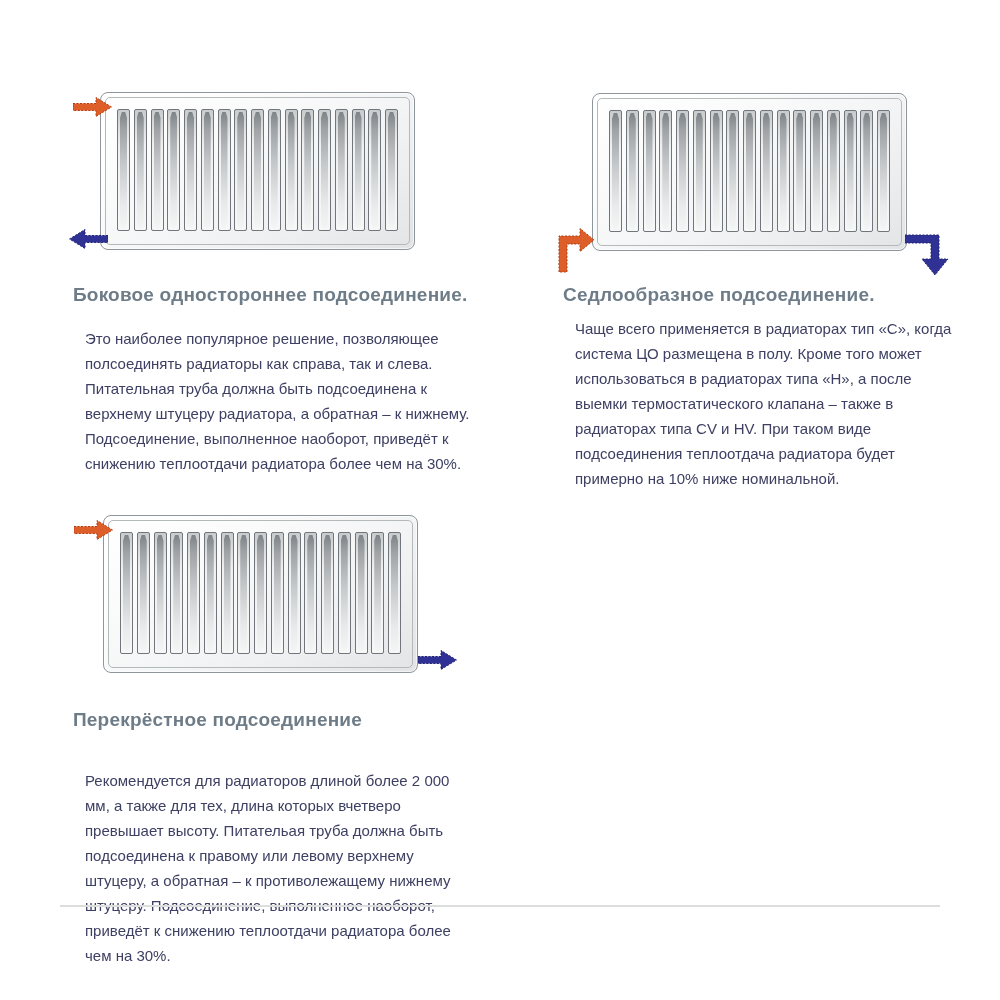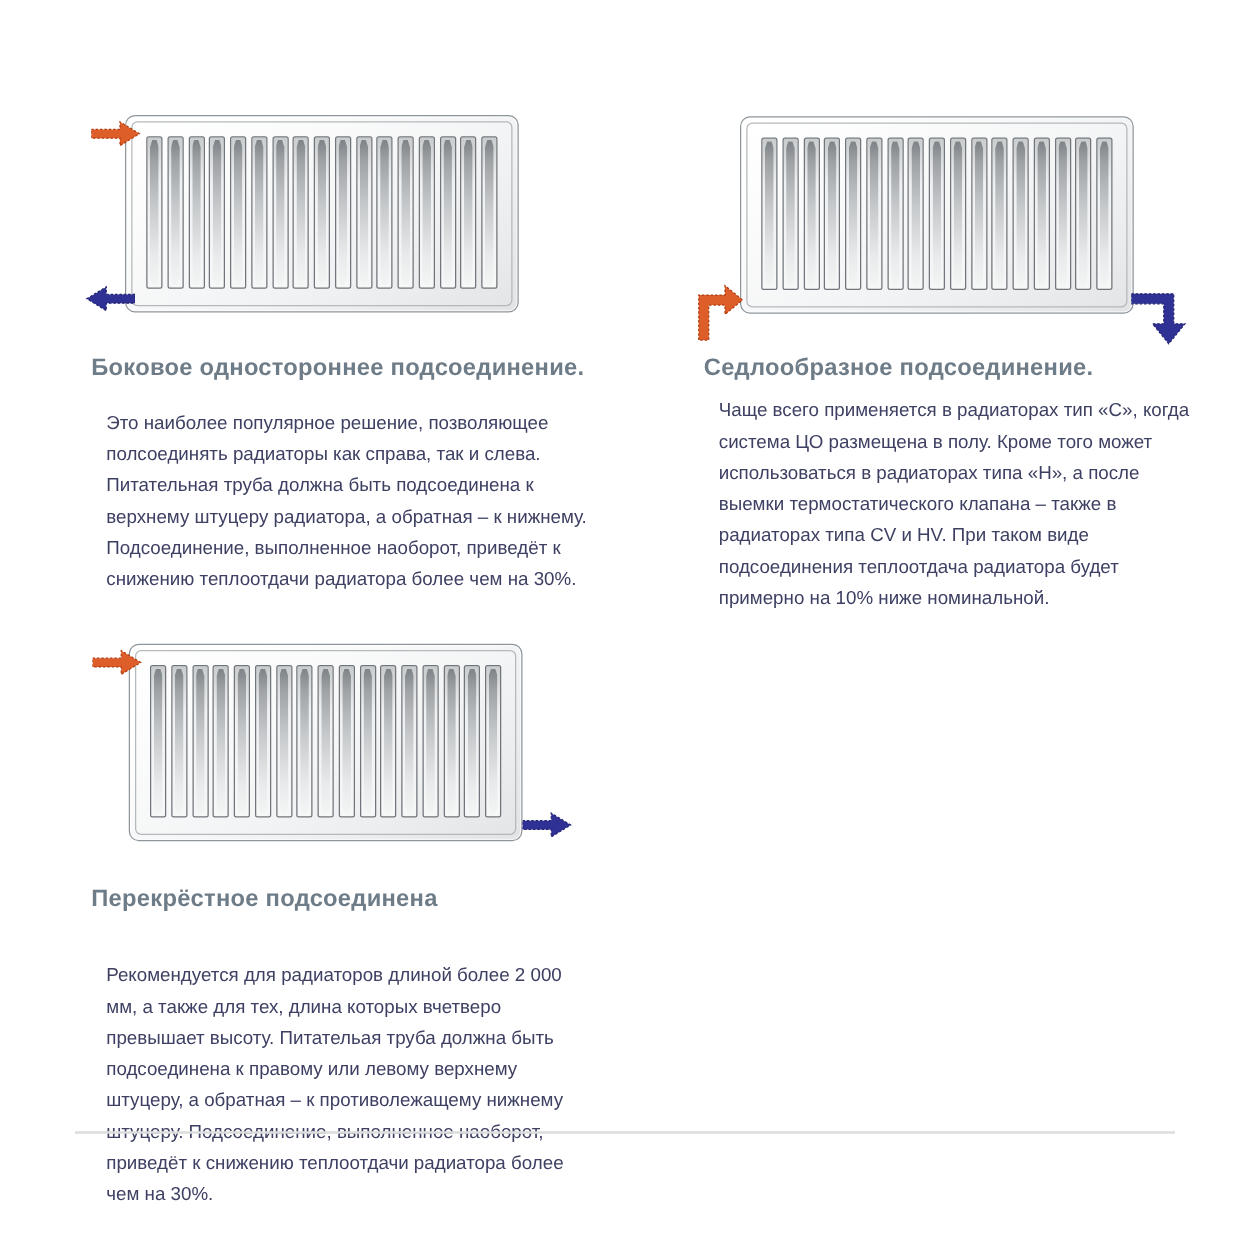--- a/index.html
+++ b/index.html
@@ -270,17 +270,17 @@
           </div>
         </div>
     </div>
     <svg class="arrow supply" width="40" height="22" viewBox="0 0 40 22">
       <polygon points="0,7.5 23,7.5 23,1.5 38.5,11 23,20.5 23,14.5 0,14.5" stroke="#b23c10" stroke-width="1" stroke-dasharray="2 1.5" fill="#dd5e28"></polygon>
     </svg>
     <svg class="arrow return" width="40" height="22" viewBox="0 0 40 22">
       <polygon points="0,7.5 23,7.5 23,1.5 38.5,11 23,20.5 23,14.5 0,14.5" stroke="#23246f" stroke-width="1" stroke-dasharray="2 1.5" fill="#2f3195"></polygon>
     </svg>
   </div>
-  <h2 class="heading">Перекрёстное подсоединена</h2>
+  <h2 class="heading">Перекрёстное подсоединение</h2>
   <p class="body">Рекомендуется для радиаторов длиной более 2 000 мм, а также для тех, длина которых вчетверо превышает высоту. Питательая труба должна быть подсоединена к правому или левому верхнему штуцеру, а обратная – к противолежащему нижнему штуцеру. Подсоединение, выполненное наоборот, приведёт к снижению теплоотдачи радиатора более чем на 30%.</p>
 </section>
 
 <div class="divider"></div>
 
 </body></html>

